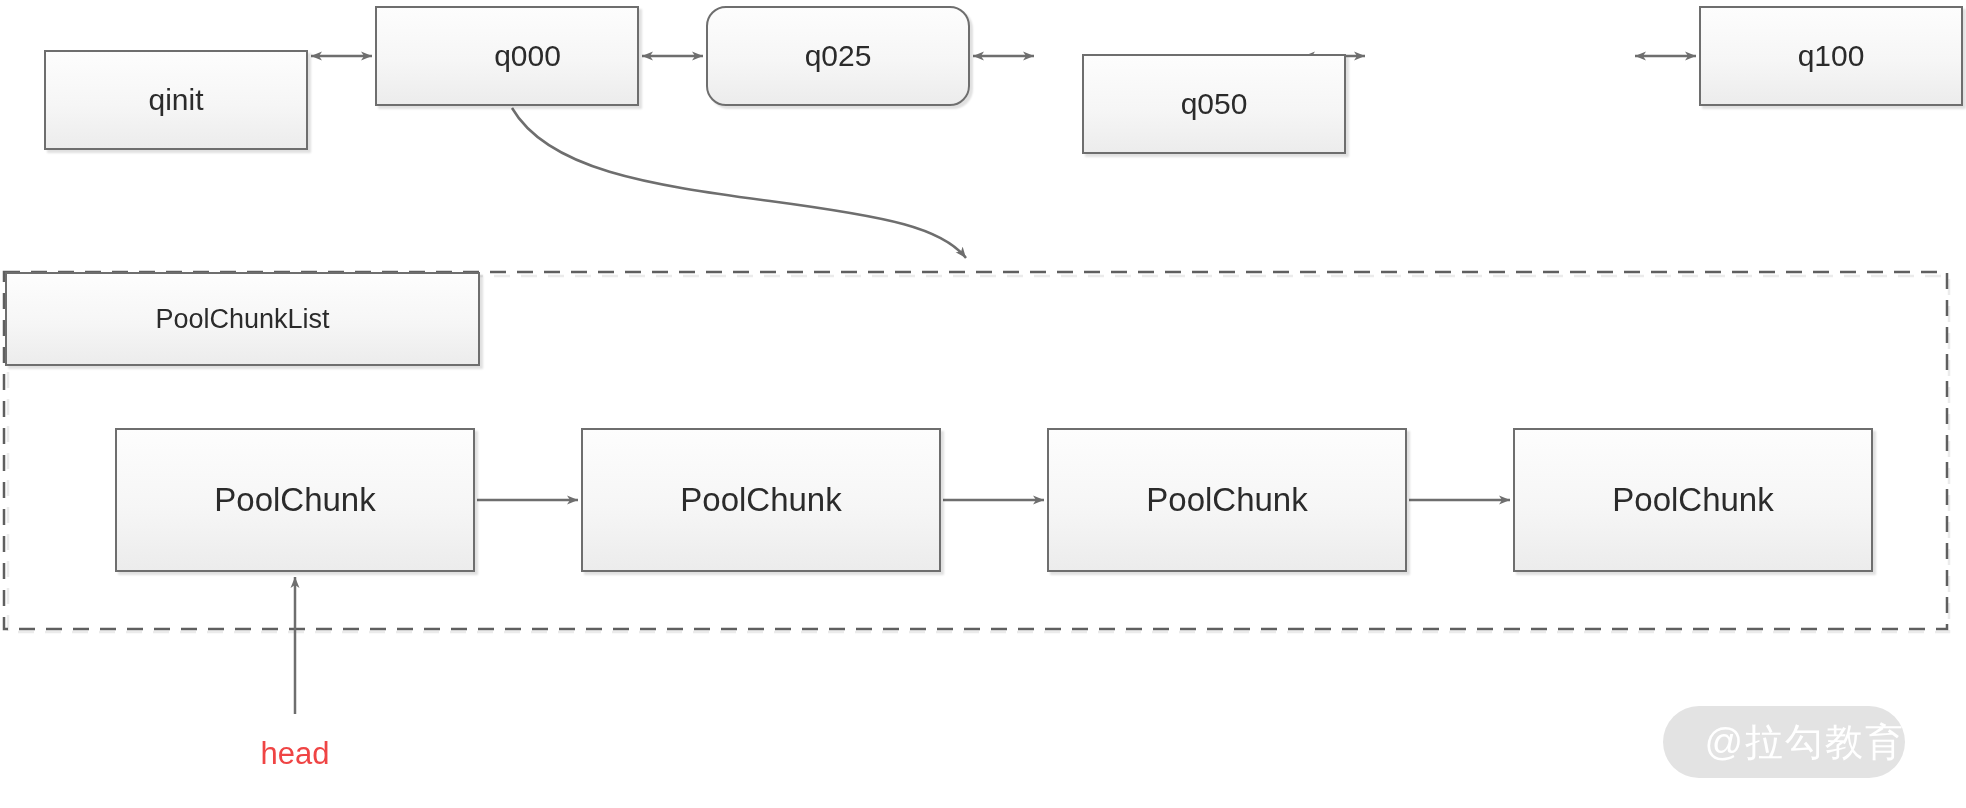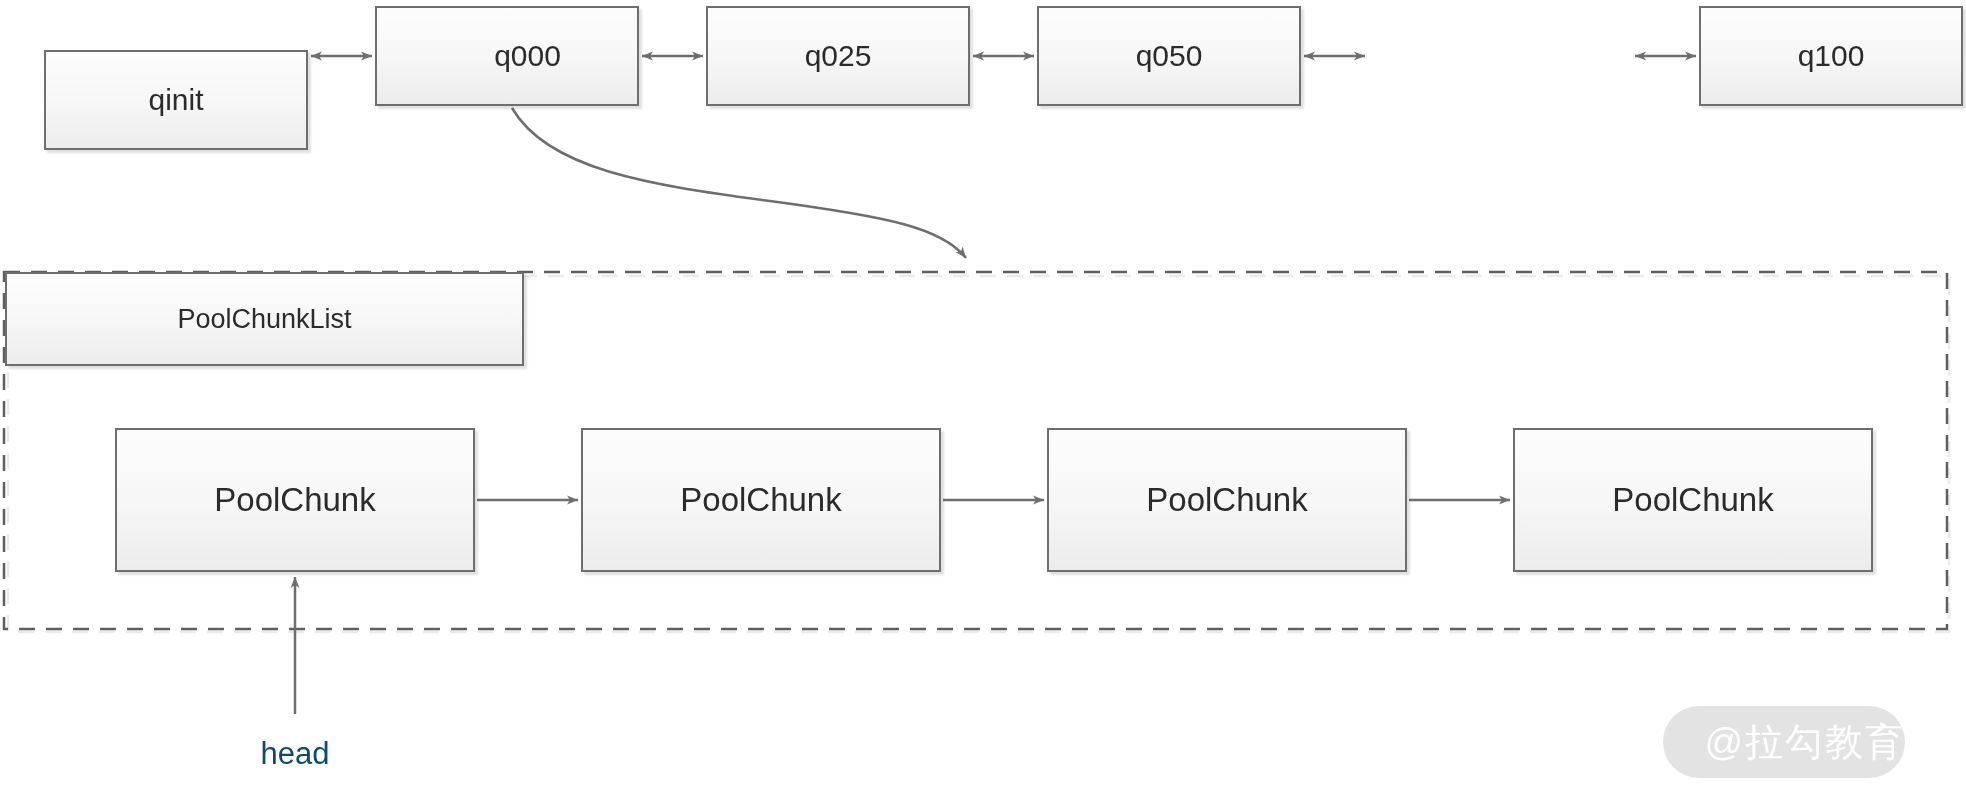--- a/index.html
+++ b/index.html
@@ -30,28 +30,28 @@
     z-index: 2;
   }
   .qnode {
     top: 6px;
     width: 264px;
     height: 100px;
     font-size: 30px;
   }
   .qnode.n0 { left: 44px; margin-top: 44px; }
   .qnode.n1 { left: 375px; padding-left: 41px; }
-  .qnode.n2 { left: 706px; }
-  .qnode.n3 { left: 1037px; }
+  .qnode.n2 { left: 706px; border-radius: 20px; }
+  .qnode.n3 { left: 1082px; margin-top: 48px; }
   .qnode.n4 { left: 1368px; }
   .qnode.n5 { left: 1699px; }
   .pcl-box {
     left: 5px;
     top: 272px;
-    width: 519px;
+    width: 475px;
     height: 94px;
     font-size: 27px;
     text-align: center;
   }
   .chunk {
     top: 428px;
     width: 360px;
     height: 144px;
     font-size: 33px;
   }
@@ -59,21 +59,21 @@
   .chunk.c1 { left: 581px; }
   .chunk.c2 { left: 1047px; }
   .chunk.c3 { left: 1513px; }
   .head-label {
     position: absolute;
     left: 195px;
     top: 736px;
     width: 200px;
     text-align: center;
     font-size: 31px;
-    color: #0c4a6e;
+    color: #ef4444;
     z-index: 2;
   }
   .watermark {
     position: absolute;
     left: 1663px;
     top: 706px;
     width: 242px;
     height: 72px;
     border-radius: 36px;
     background: #e3e3e3;

